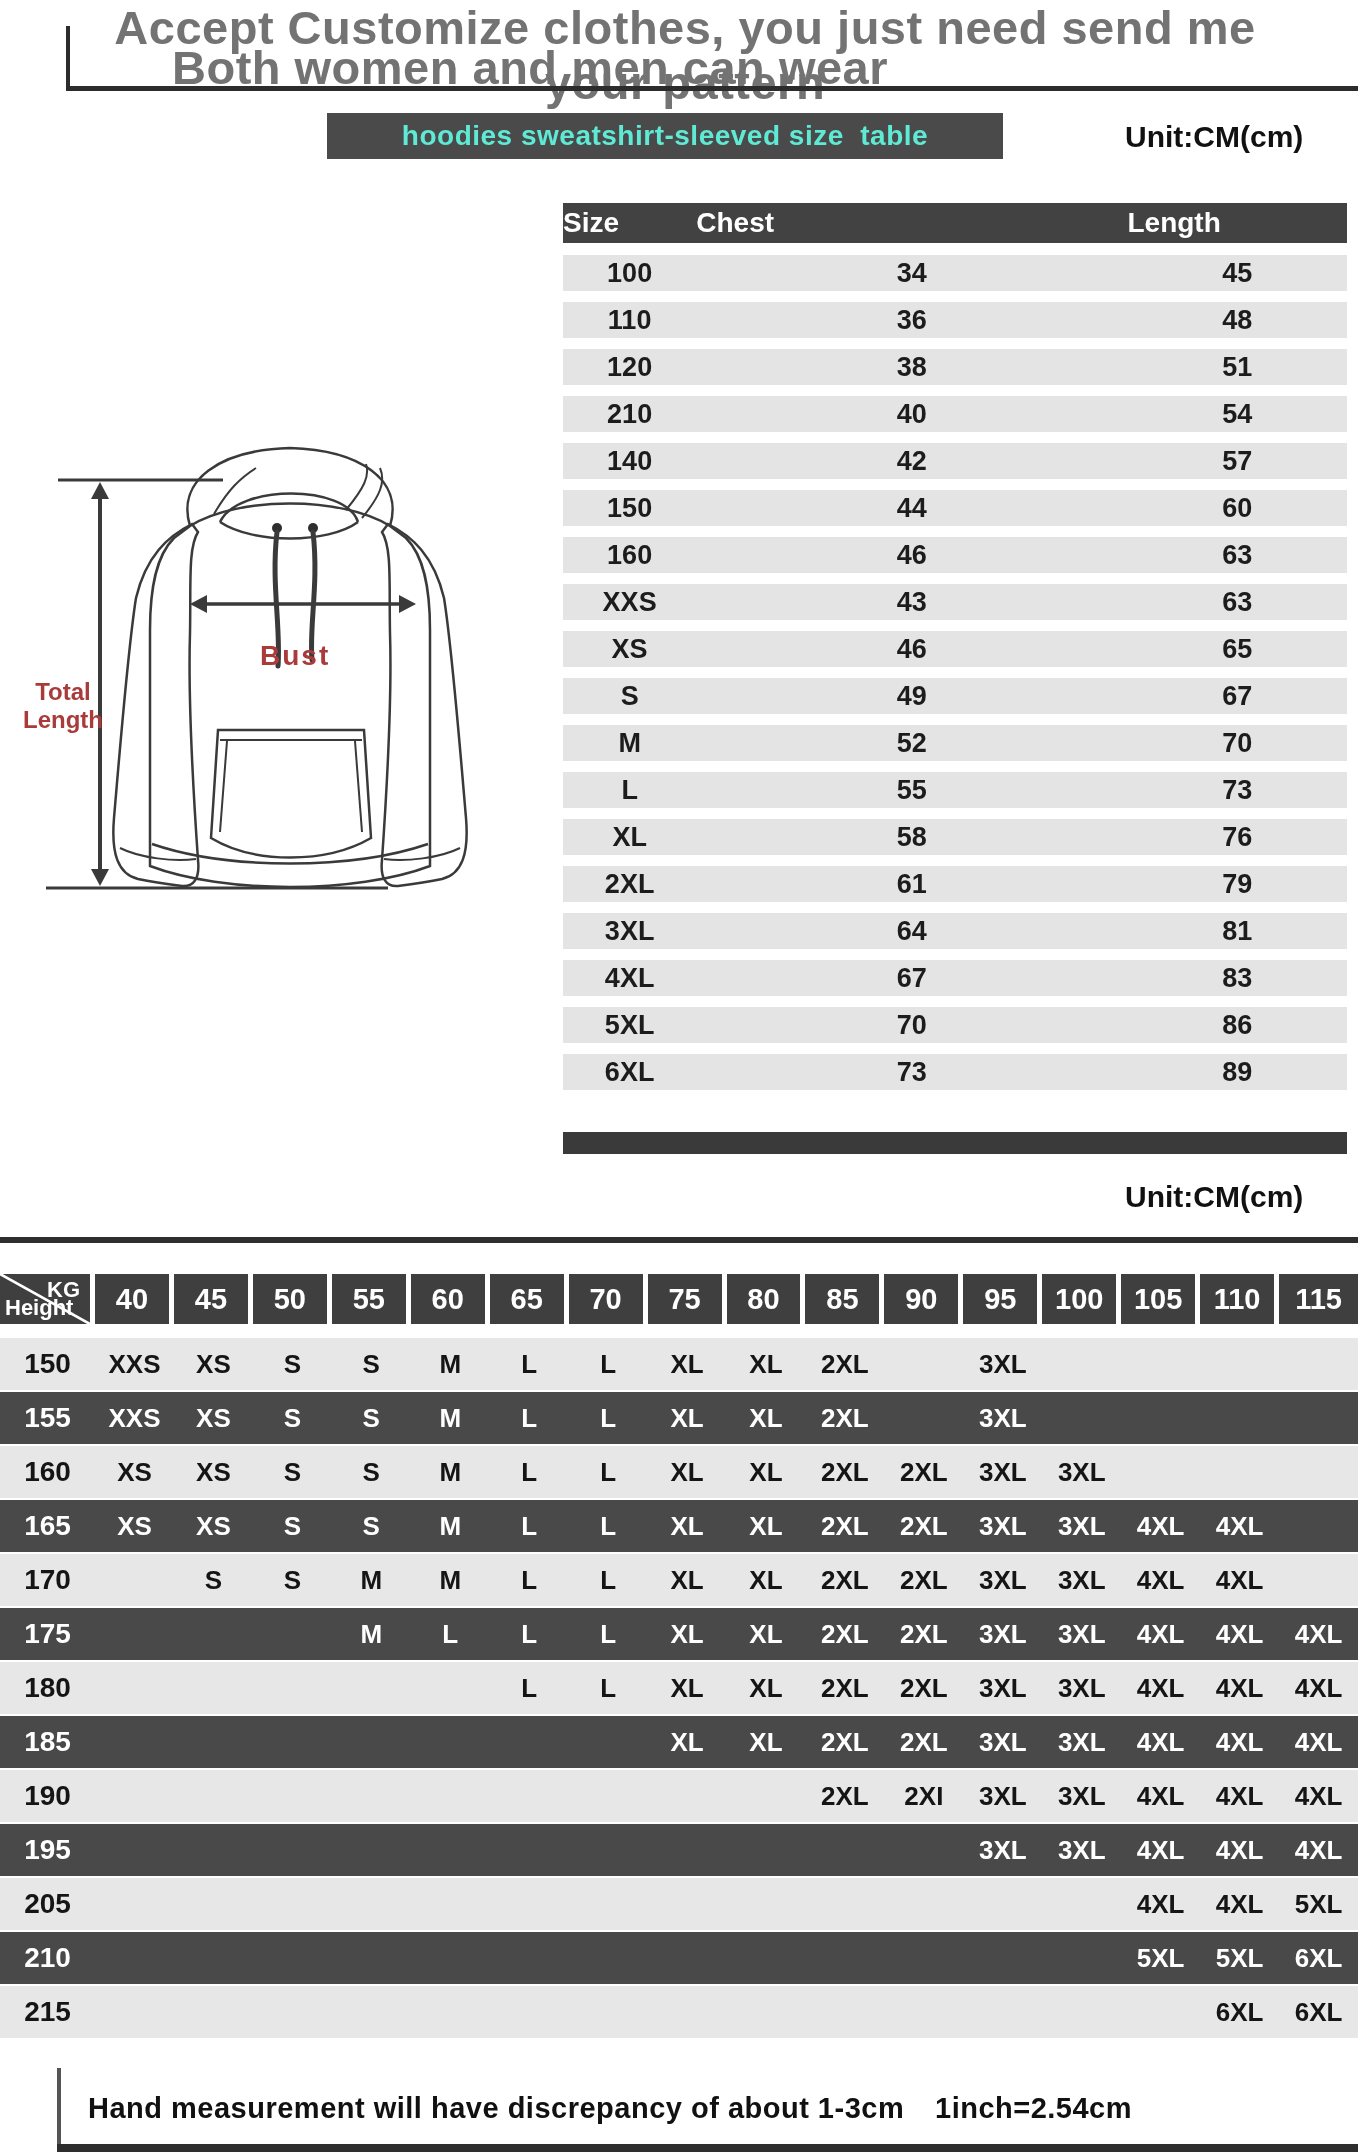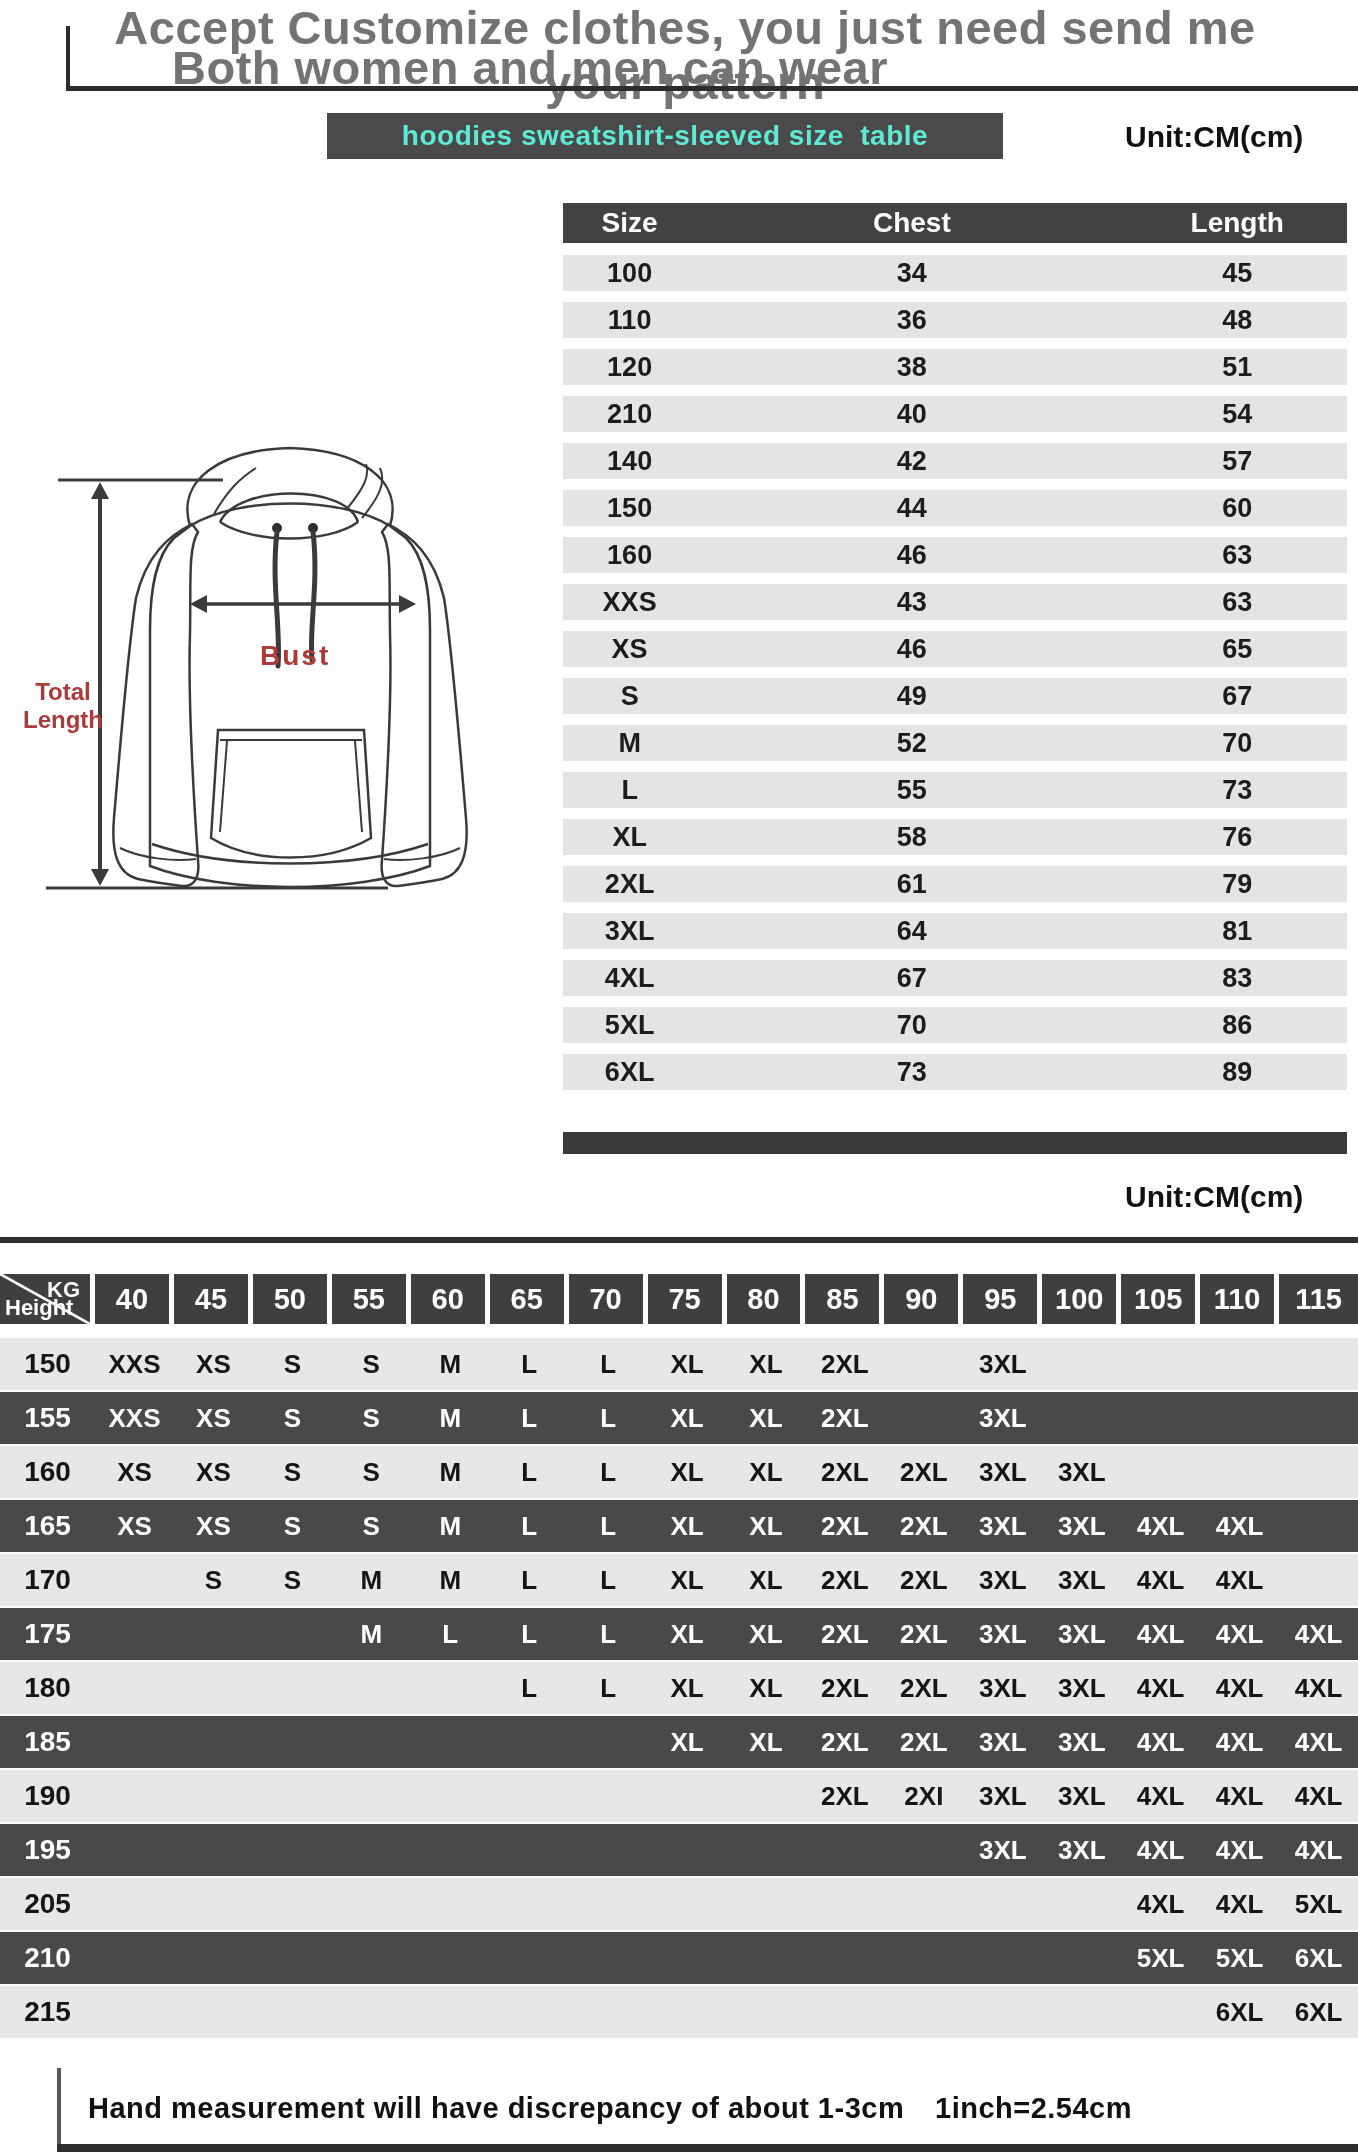--- a/index.html
+++ b/index.html
@@ -10,21 +10,21 @@
   .head-line{font-weight:bold;font-size:47px;color:#737373;text-align:center;letter-spacing:.5px;}
   .corner-v{width:4px;background:#2c2c2c;}
   .corner-h{height:5px;background:#2c2c2c;}
   
   .banner{background:#4a4a4a;color:#5eead4;font-weight:bold;display:flex;align-items:center;
           justify-content:center;white-space:pre;letter-spacing:.5px;}
   .unit{font-weight:bold;font-size:30px;color:#111;}
   
   #size-table{left:563px;top:203px;width:784px;}
   #size-header{display:grid;grid-template-columns:17% 55% 28%;height:40px;background:#424242;
-               color:#fff;font-weight:bold;font-size:28px;align-items:center;text-align:center;margin-bottom:12px;}
+               color:#fff;font-weight:bold;font-size:28px;align-items:center;margin-bottom:12px;}
   .s-row{display:grid;grid-template-columns:17% 55% 28%;height:36px;margin-bottom:11px;
          background:#e4e4e4;align-items:center;text-align:center;font-weight:bold;font-size:27px;color:#1c1c1c;}
   .size-bottom-bar{left:563px;top:1132px;width:784px;height:22px;background:#3a3a3a;}
   
   .red-label{color:#a93b3b;font-weight:bold;}
   
   .matrix-topline{left:0;top:1237px;width:1358px;height:6px;background:#2e2e2e;}
   #matrix-header{left:0;top:1274px;width:1358px;height:50px;display:grid;
                  grid-template-columns:95px repeat(16,1fr);}
   .m-hcell{background:#3f3f3f;color:#fff;font-weight:bold;font-size:29px;display:flex;

